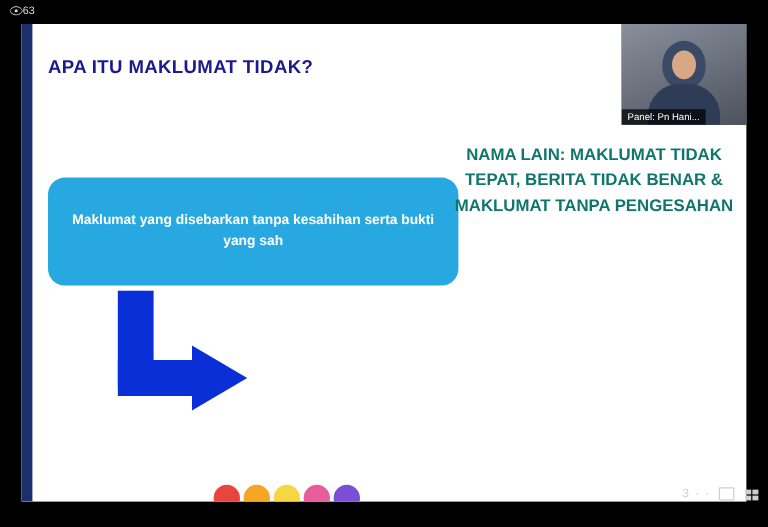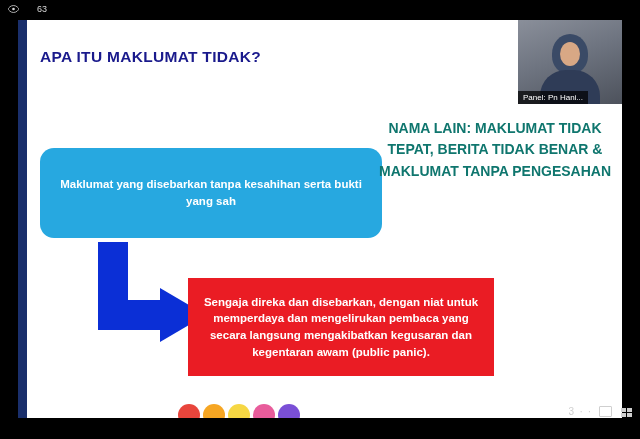--- a/index.html
+++ b/index.html
@@ -24,21 +24,21 @@
     position: absolute;
     left: 0; top: 0;
     width: 640px; height: 20px;
     background: #000;
   }
   .viewer-count {
     position: absolute;
     left: 8px; top: 4px;
     display: flex;
     align-items: center;
-    gap: 18px;
+    gap: 0;
     color: #d8d8d8;
     font-size: 9px;
   }
   .eye-icon { display: block; }
 
   
   .slide {
     position: absolute;
     left: 18px;
     top: 20px;
@@ -290,21 +290,20 @@
 
     <div class="box-blue">Maklumat yang disebarkan tanpa kesahihan serta bukti yang sah</div>
 
     <svg class="arrow" viewBox="0 0 110 115">
       <path d="M8 0 L8 82 L72 82 L72 62 L108 92 L72 114 L72 96 L8 96 L0 96 Z" fill="#0b2fd6" opacity="0"></path>
       <rect x="0" y="0" width="30" height="80" fill="#0b2fd6"></rect>
       <rect x="0" y="58" width="74" height="30" fill="#0b2fd6"></rect>
       <polygon points="62,46 108,73 62,100" fill="#0b2fd6"></polygon>
     </svg>
 
-    <div class="box-red">Sengaja direka dan disebarkan, dengan niat untuk memperdaya dan mengelirukan pembaca yang secara langsung mengakibatkan kegusaran dan kegentaran awam (public panic).</div>
 
     <div class="right-text">NAMA LAIN: MAKLUMAT TIDAK TEPAT, BERITA TIDAK BENAR &amp; MAKLUMAT TANPA PENGESAHAN</div>
 
     <div class="dots">
       <span style="background:#e8453c"></span>
       <span style="background:#f6a623"></span>
       <span style="background:#f6d743"></span>
       <span style="background:#e85c9b"></span>
       <span style="background:#7a4fd6"></span>
     </div>

